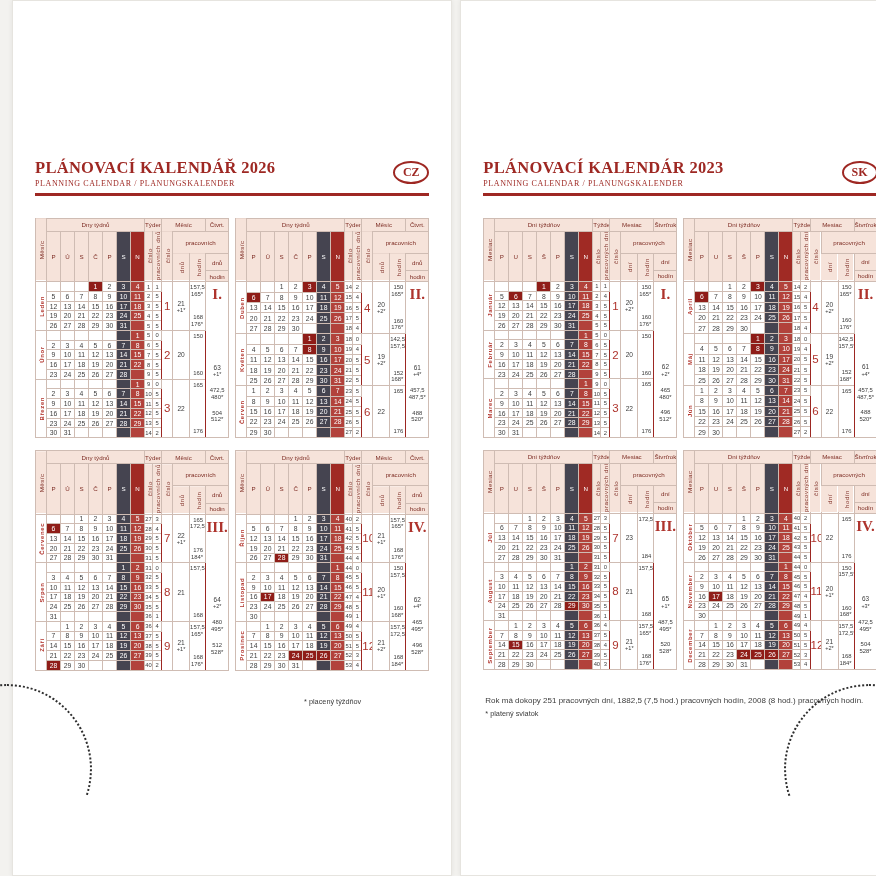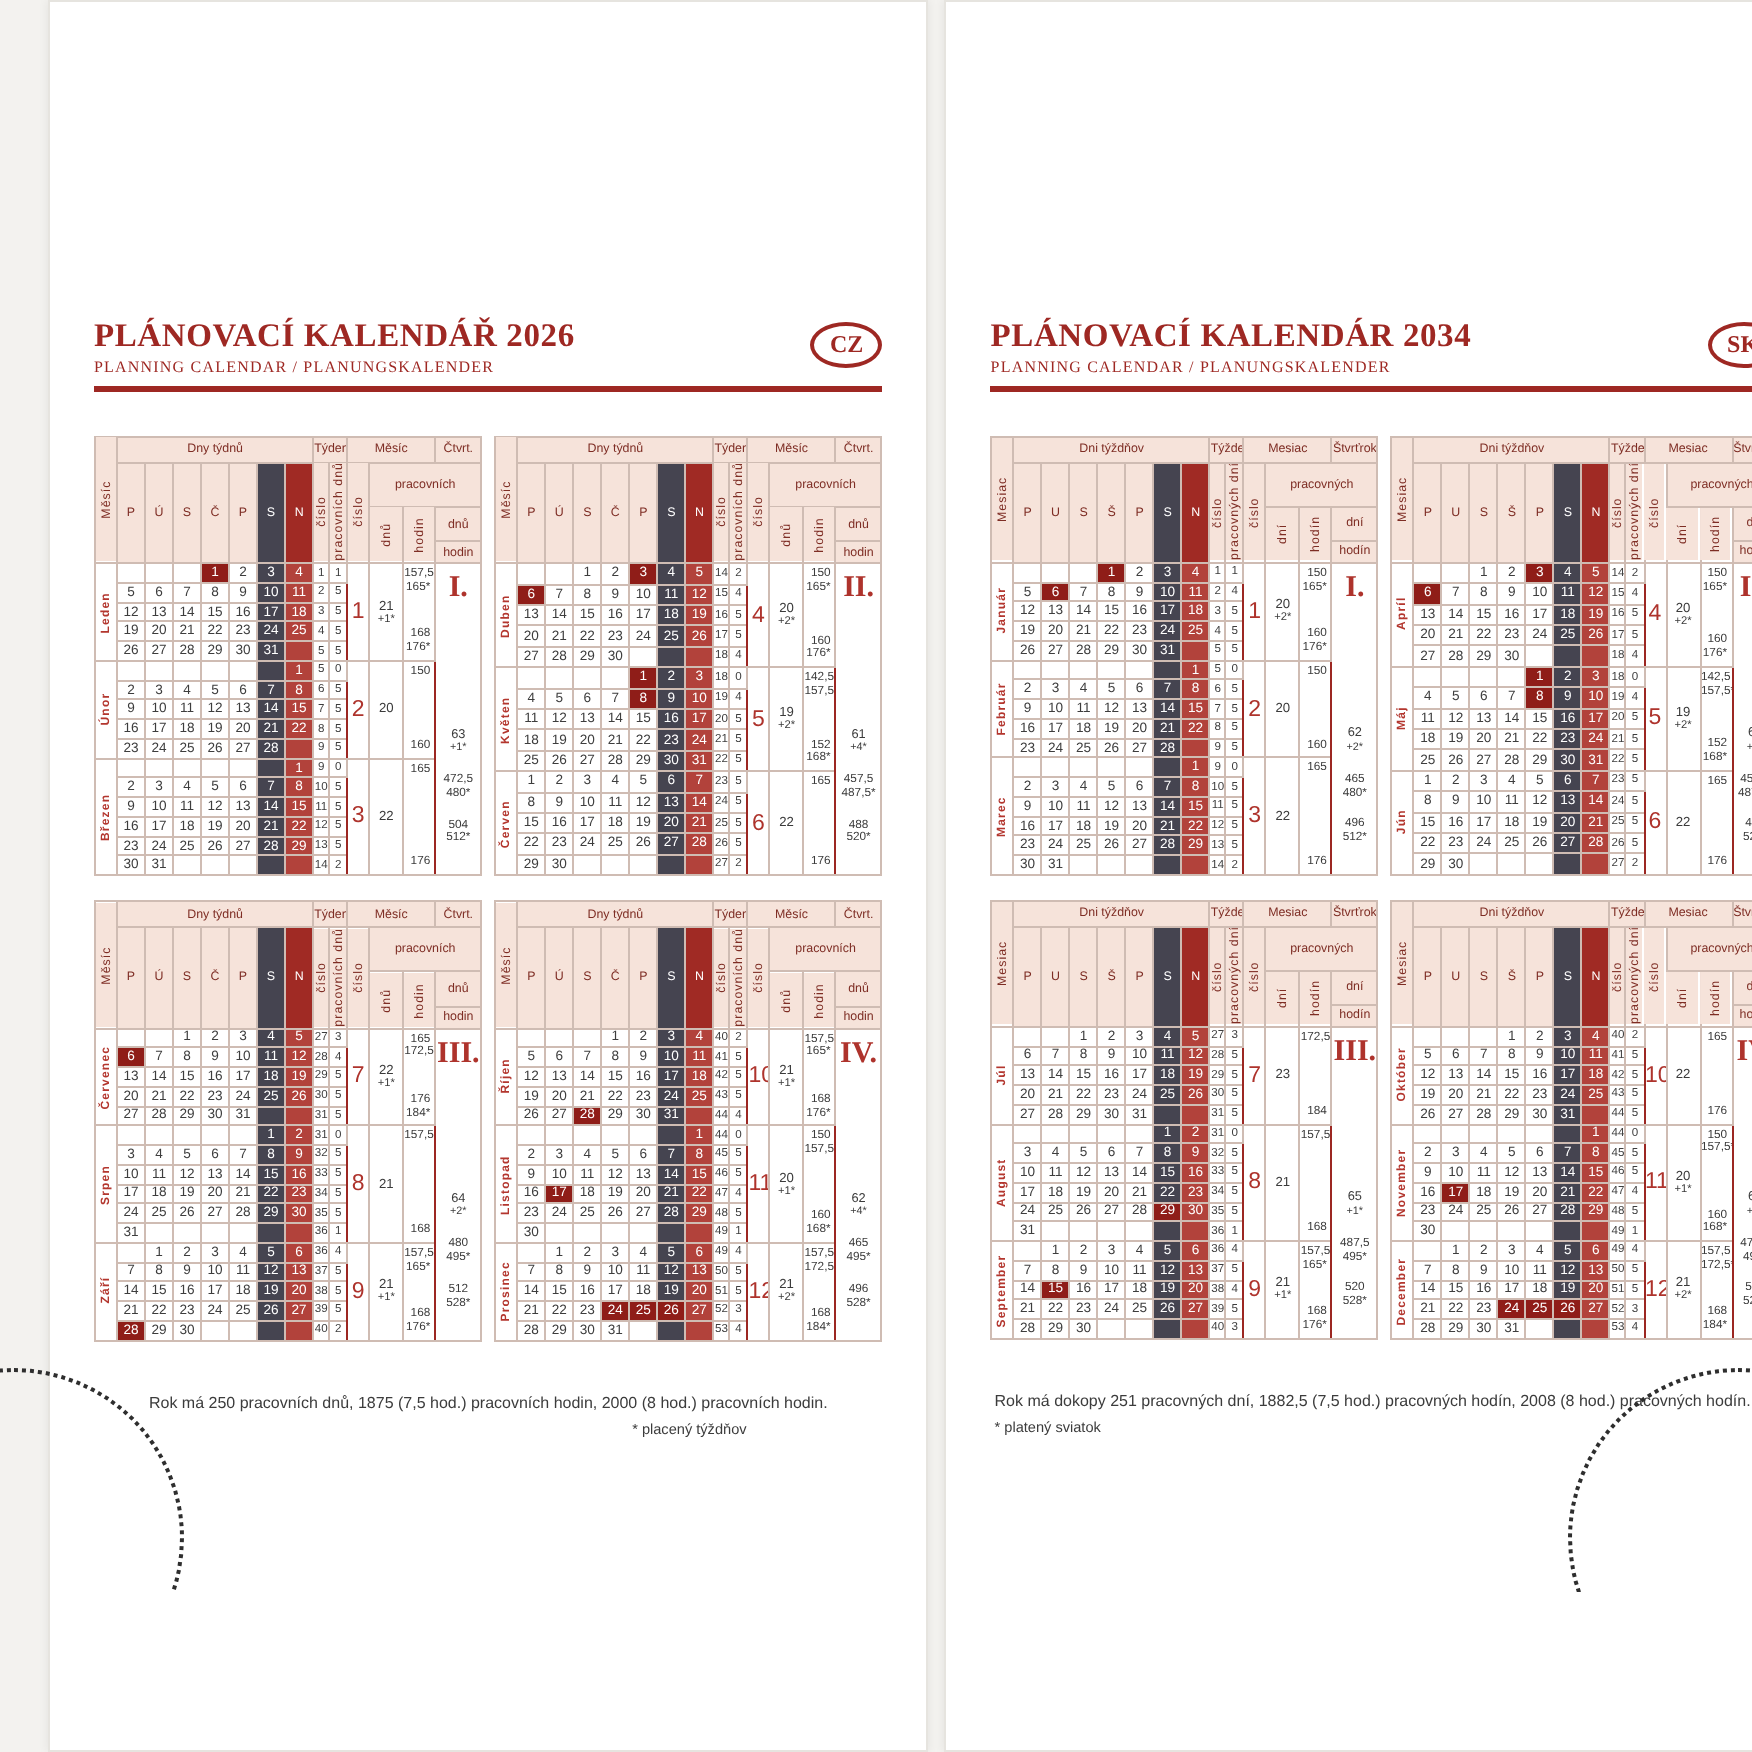--- a/index.html
+++ b/index.html
@@ -2,21 +2,21 @@
 <html><head>
 <meta charset="utf-8">
 <style>
   :root{
     --maroon:#9c2722; --red:#ae332c; --hol:#8f1d18; --sat:#454450;
     --pink:#f6e3da; --grid:#cfbcb3; --ink:#3b3b3b;
   }
   *{box-sizing:border-box;margin:0;padding:0}
   html,body{width:876px;height:876px;overflow:hidden}
   body{background:#f3f2ef;font-family:"Liberation Sans",sans-serif;position:relative}
-  .sheet{display:flex;gap:8px;padding:0 24px;width:876px;height:876px}
+  .sheet{display:flex;gap:8px;padding:0 12px;width:876px;height:876px}
   .page{flex:1;background:#fff;border:1px solid #e6e4df;box-shadow:0 0 5px rgba(0,0,0,.07);
         padding:158px 22px 0 22px;height:876px}
   .page-head{display:flex;align-items:flex-start;justify-content:space-between}
   .page-head h1{font-family:"Liberation Serif",serif;font-weight:bold;color:#9e2823;
         font-size:16.5px;letter-spacing:.3px;line-height:1.05}
   .subtitle{font-family:"Liberation Serif",serif;color:#9e2823;font-size:8px;
         letter-spacing:.6px;margin-top:3px}
   .badge{width:36px;height:23px;border:2.4px solid #9e2823;border-radius:50%;
         display:flex;align-items:center;justify-content:center;color:#9e2823;
         font-family:"Liberation Serif",serif;font-weight:bold;font-size:12px;margin-top:2px}
@@ -1252,29 +1252,28 @@
               <td class="day"></td>
               <td class="day sat"></td>
               <td class="day sun"></td>
               <td class="wk wknum">53</td>
               <td class="wk">4</td>
             </tr>
           </tbody>
         </table>
       </div>
     <footer class="page-foot">
-      <div class="f-center">Rok má 250 pracovních dnů, 1875 (7,5 hod.) pracovních hodin, 2000 (8 hod.) pracovních hodin.</div>
       <div class="note n-right">* placený týždňov</div>
     </footer>
   </section>
 
   <section class="page">
     <header class="page-head">
       <div>
-        <h1>PLÁNOVACÍ KALENDÁR 2034</h1>
+        <h1>PLÁNOVACÍ KALENDÁR 2023</h1>
         <div class="subtitle">PLANNING CALENDAR / PLANUNGSKALENDER</div>
       </div>
       <div class="badge">SK</div>
     </header>
     <div class="rule"></div>
     <div class="tables" id="tables-1">
         <table class="t-cal">
           <colgroup>
             <col style="width: 11px;">
             <col style="width: 14px;">

